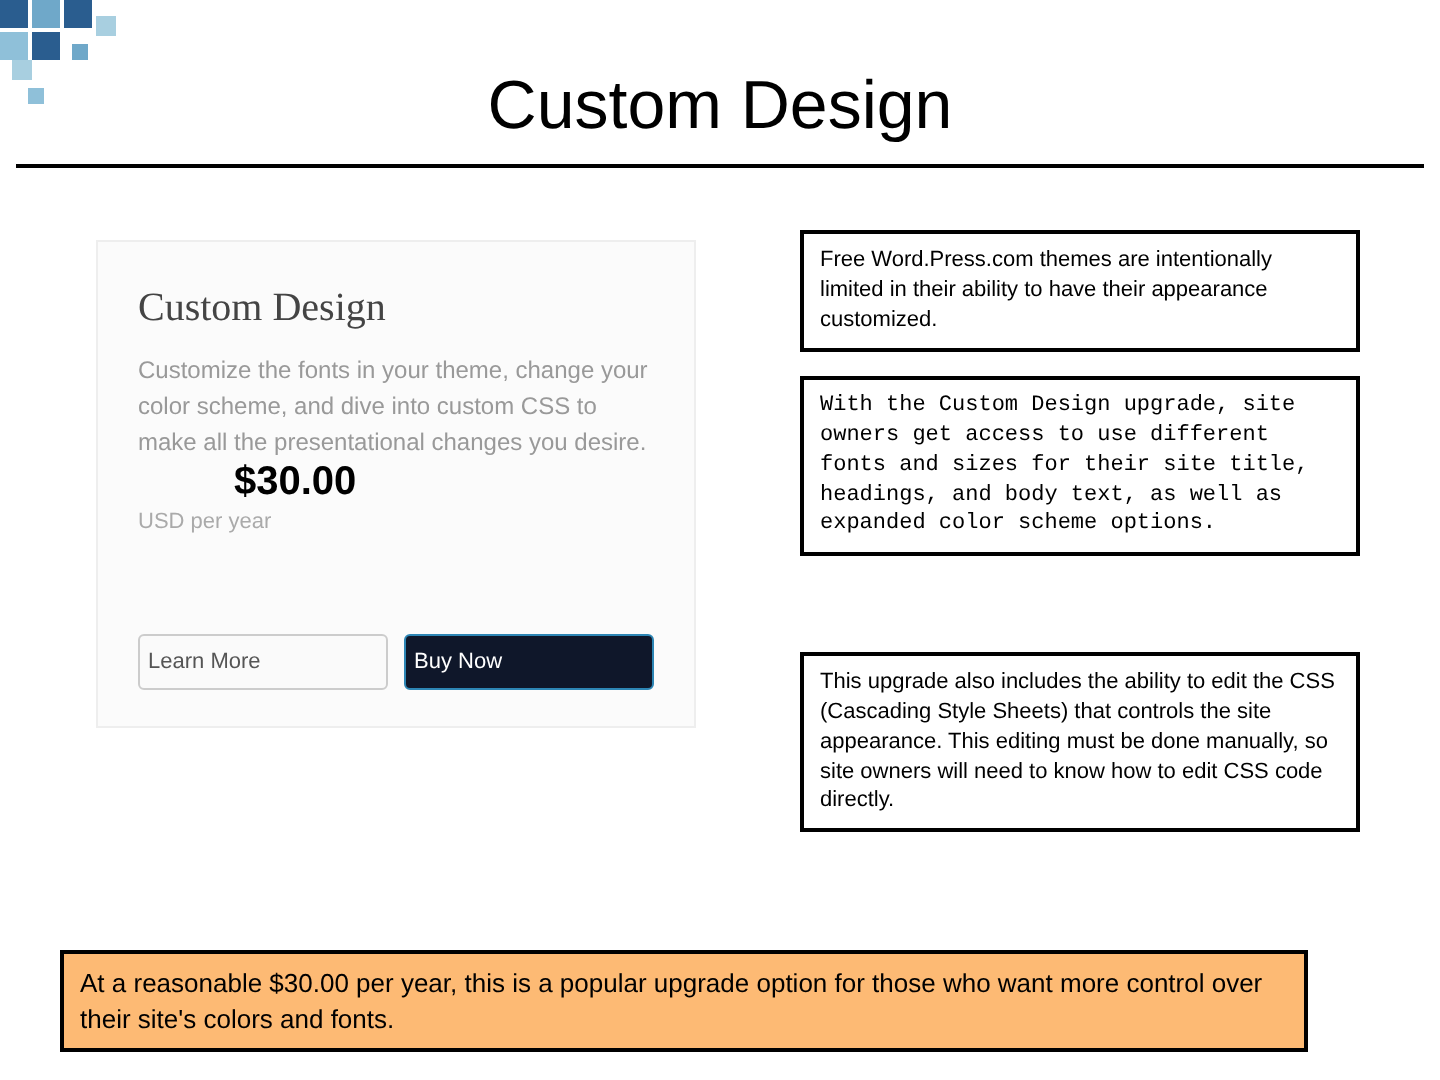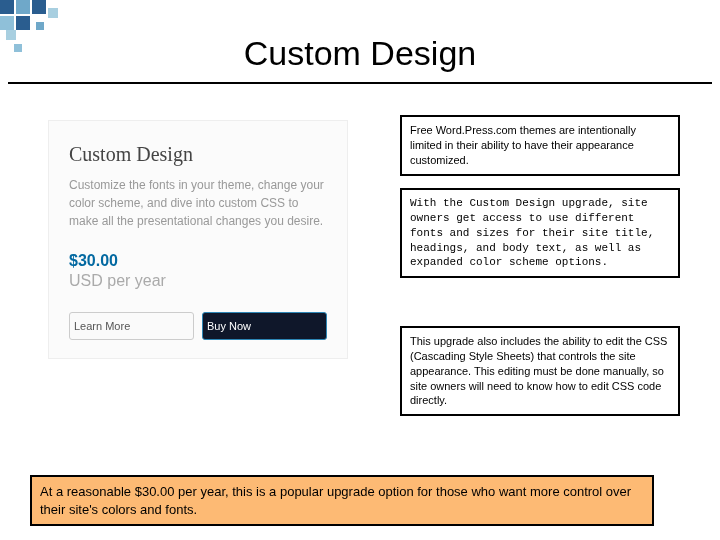--- a/index.html
+++ b/index.html
@@ -40,32 +40,32 @@
     color: #444;
     font-size: 20px;
     font-weight: 400;
     margin-bottom: 10px;
     font-family: Georgia, 'Times New Roman', serif;
   }
   .card-desc {
     color: #999;
     font-size: 12px;
     line-height: 1.5;
-    margin-bottom: 22px;
   }
   .price {
-    color: #0369a1;
-    font-size: 16px;
+    color: #000000;
+    font-size: 20px;
     font-weight: bold;
+    margin-left: 48px;
   }
   .price-note {
     color: #aaa;
-    font-size: 16px;
+    font-size: 11px;
     margin-top: 2px;
-    margin-bottom: 22px;
+    margin-bottom: 50px;
   }
   .button-row { display: flex; gap: 8px; }
   .btn {
     flex: 1;
     font-size: 11px;
     padding: 7px 4px;
     border-radius: 3px;
     cursor: pointer;
   }
   .btn-light {

